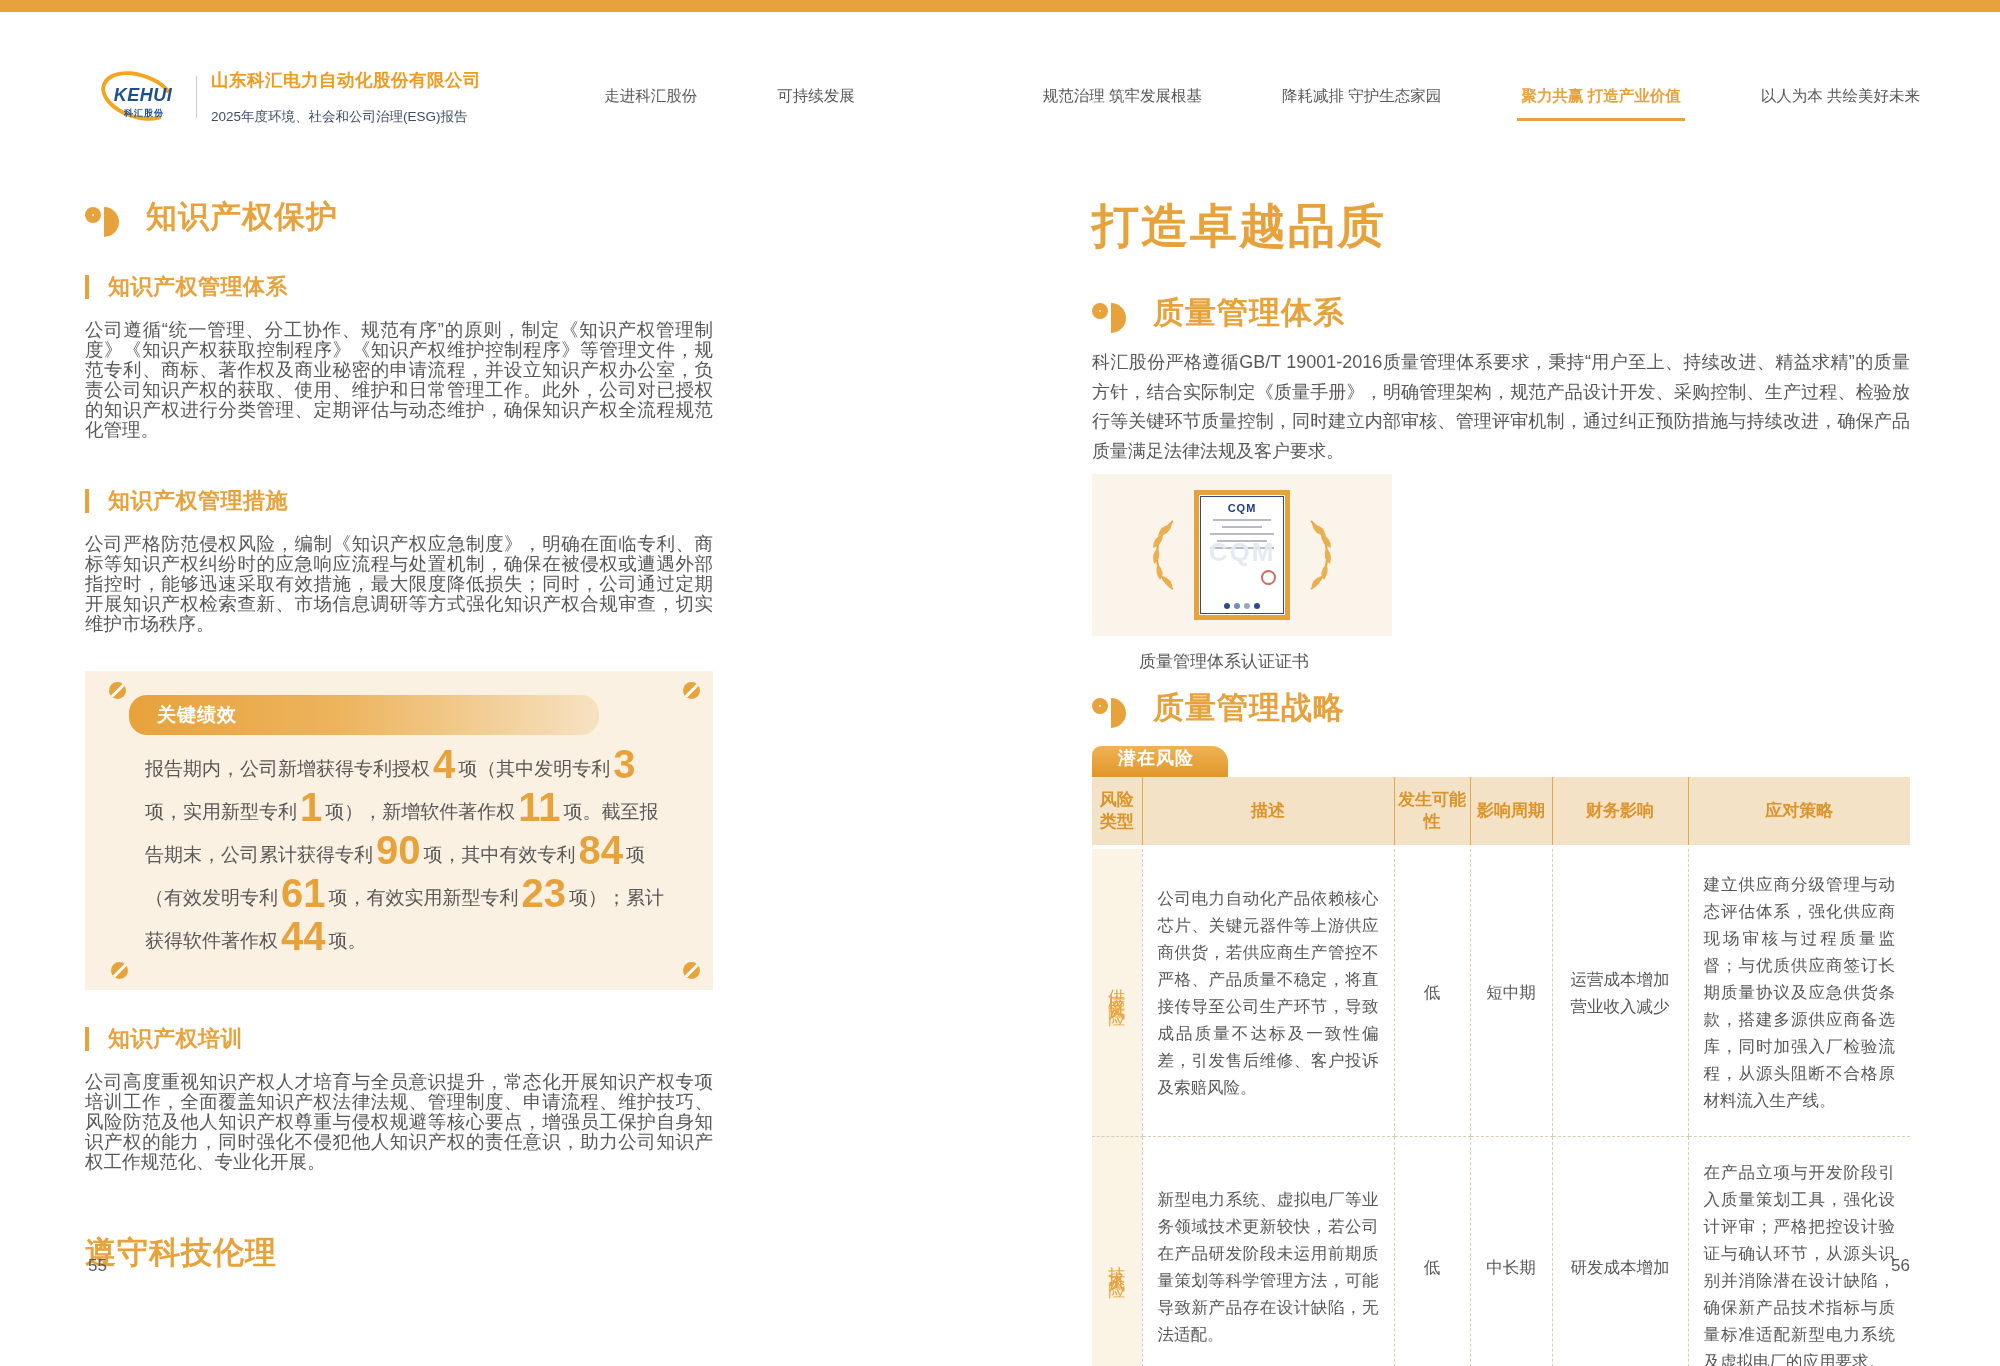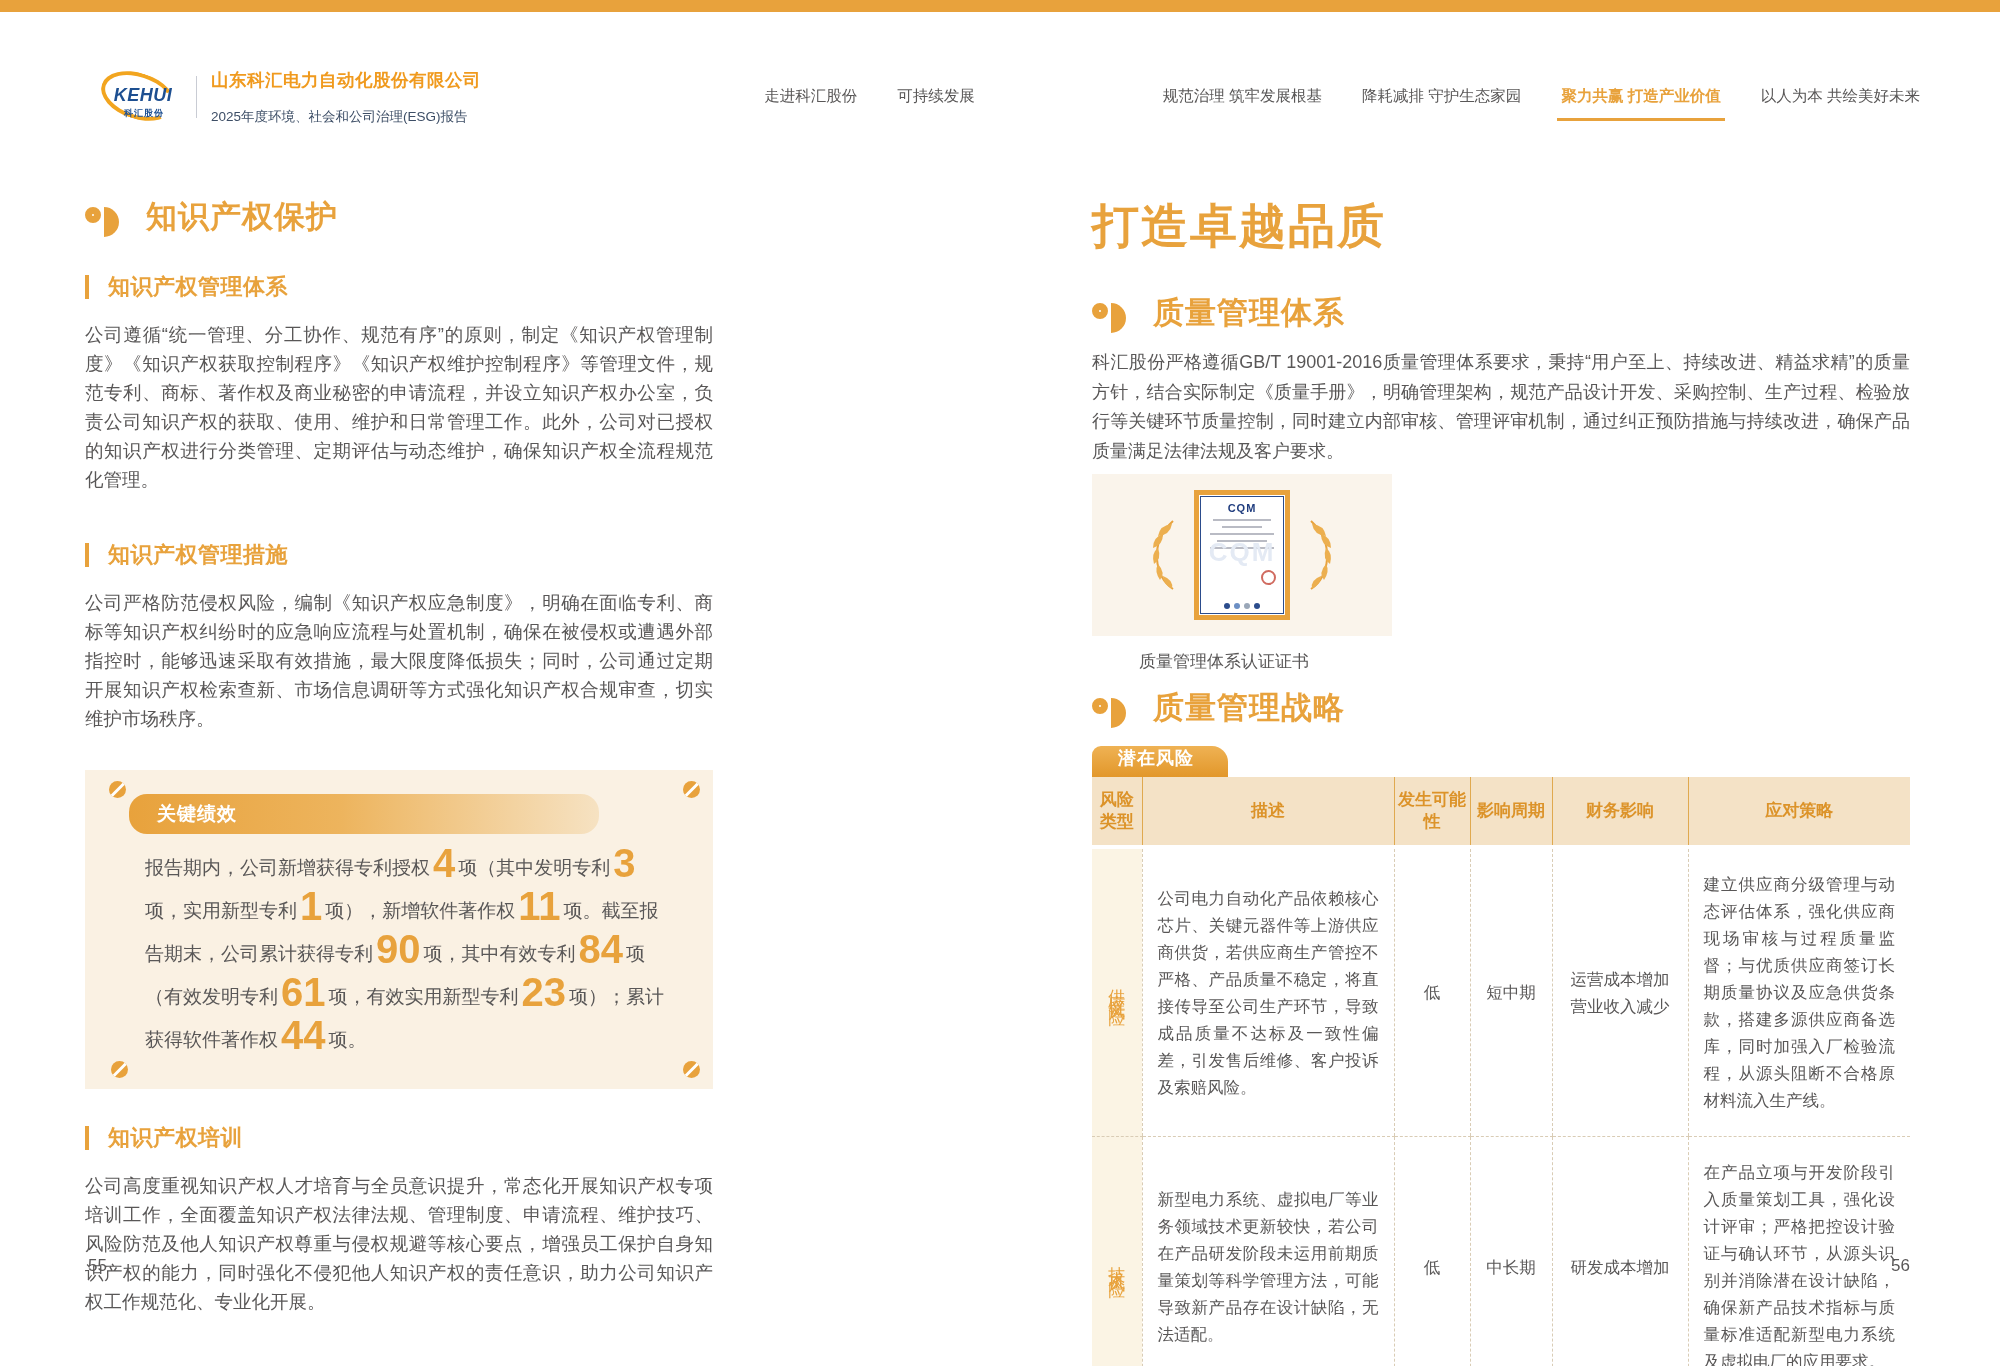--- a/index.html
+++ b/index.html
@@ -19,35 +19,35 @@
             border-radius:50%;border-right-color:transparent;transform:rotate(18deg)}
   .logo-brand{position:absolute;left:10px;top:14px;width:70px;text-align:center;color:var(--navy);
               font-weight:bold;font-style:italic;font-size:18px;letter-spacing:0.5px}
   .logo-brand-sub{position:absolute;left:14px;top:36px;width:64px;text-align:center;color:var(--navy);
               font-weight:bold;font-size:9px;letter-spacing:1px}
   .logo-divider{width:1px;height:42px;background:#C9CCD4;margin:0 14px 0 10px}
   .company-name{color:#F09A1E;font-weight:bold;font-size:17.5px;letter-spacing:0.5px}
   .report-name{color:var(--slate);font-size:13.5px;margin-top:16px}
   .nav{position:absolute;top:86px;left:0;width:1920px;display:flex;justify-content:flex-end;
        font-size:15.5px;color:var(--text);white-space:nowrap}
-  .nav-item{margin-left:40px;position:relative;cursor:pointer}
+  .nav-item{margin-left:80px;position:relative;cursor:pointer}
   .nav-item.gap-lg{margin-left:188px}
   .nav-item.active{color:var(--orange);font-weight:bold}
   .nav-item.active::after{content:"";position:absolute;left:-4px;right:-4px;bottom:-14px;height:3.5px;background:var(--orange)}
 
   
   .sec-head{display:flex;align-items:flex-end;gap:21px}
   .sec-icon{position:relative;width:40px;height:32px;flex:0 0 auto}
   .sec-icon .ring{position:absolute;left:0;top:1px;width:16px;height:16px;border:7px solid var(--orange);border-radius:50%}
   .sec-icon .half{position:absolute;left:19px;top:1px;width:15px;height:30px;background:var(--orange);border-radius:0 15px 15px 0}
   .sec-title{font-size:31px;font-weight:bold;color:var(--orange);letter-spacing:1px}
   .sub-head{display:flex;align-items:center;gap:19px}
   .sub-bar{width:4px;height:24px;background:var(--orange);flex:0 0 auto}
   .sub-title{font-size:22px;font-weight:bold;color:var(--orange);letter-spacing:0.5px}
-  .body-text{font-size:18.5px;line-height:29px;text-align:justify;color:var(--text)}
+  .body-text{font-size:18.5px;line-height:20px;text-align:justify;color:var(--text)}
 
   
   .page-left{position:absolute;left:85px;top:196px;width:628px}
   .page-left .sub-head{margin-top:34px}
   .page-left .sub-head.mt-lg{margin-top:46px}
   .page-left .body-text{margin-top:18px}
   .kpi-box{position:relative;margin-top:37px;background:var(--cream);padding:24px 42px 28px 44px}
   .kpi-badge{width:470px;background:linear-gradient(90deg,#E8A23C 0%,#EDB45D 45%,#F6E2C2 100%);
              color:#fff;font-weight:bold;font-size:19px;padding:7px 0 7px 28px;border-radius:18px;letter-spacing:1px}
   .kpi-text{margin:12px 0 0 16px;font-size:19px;line-height:43px;color:var(--text)}

